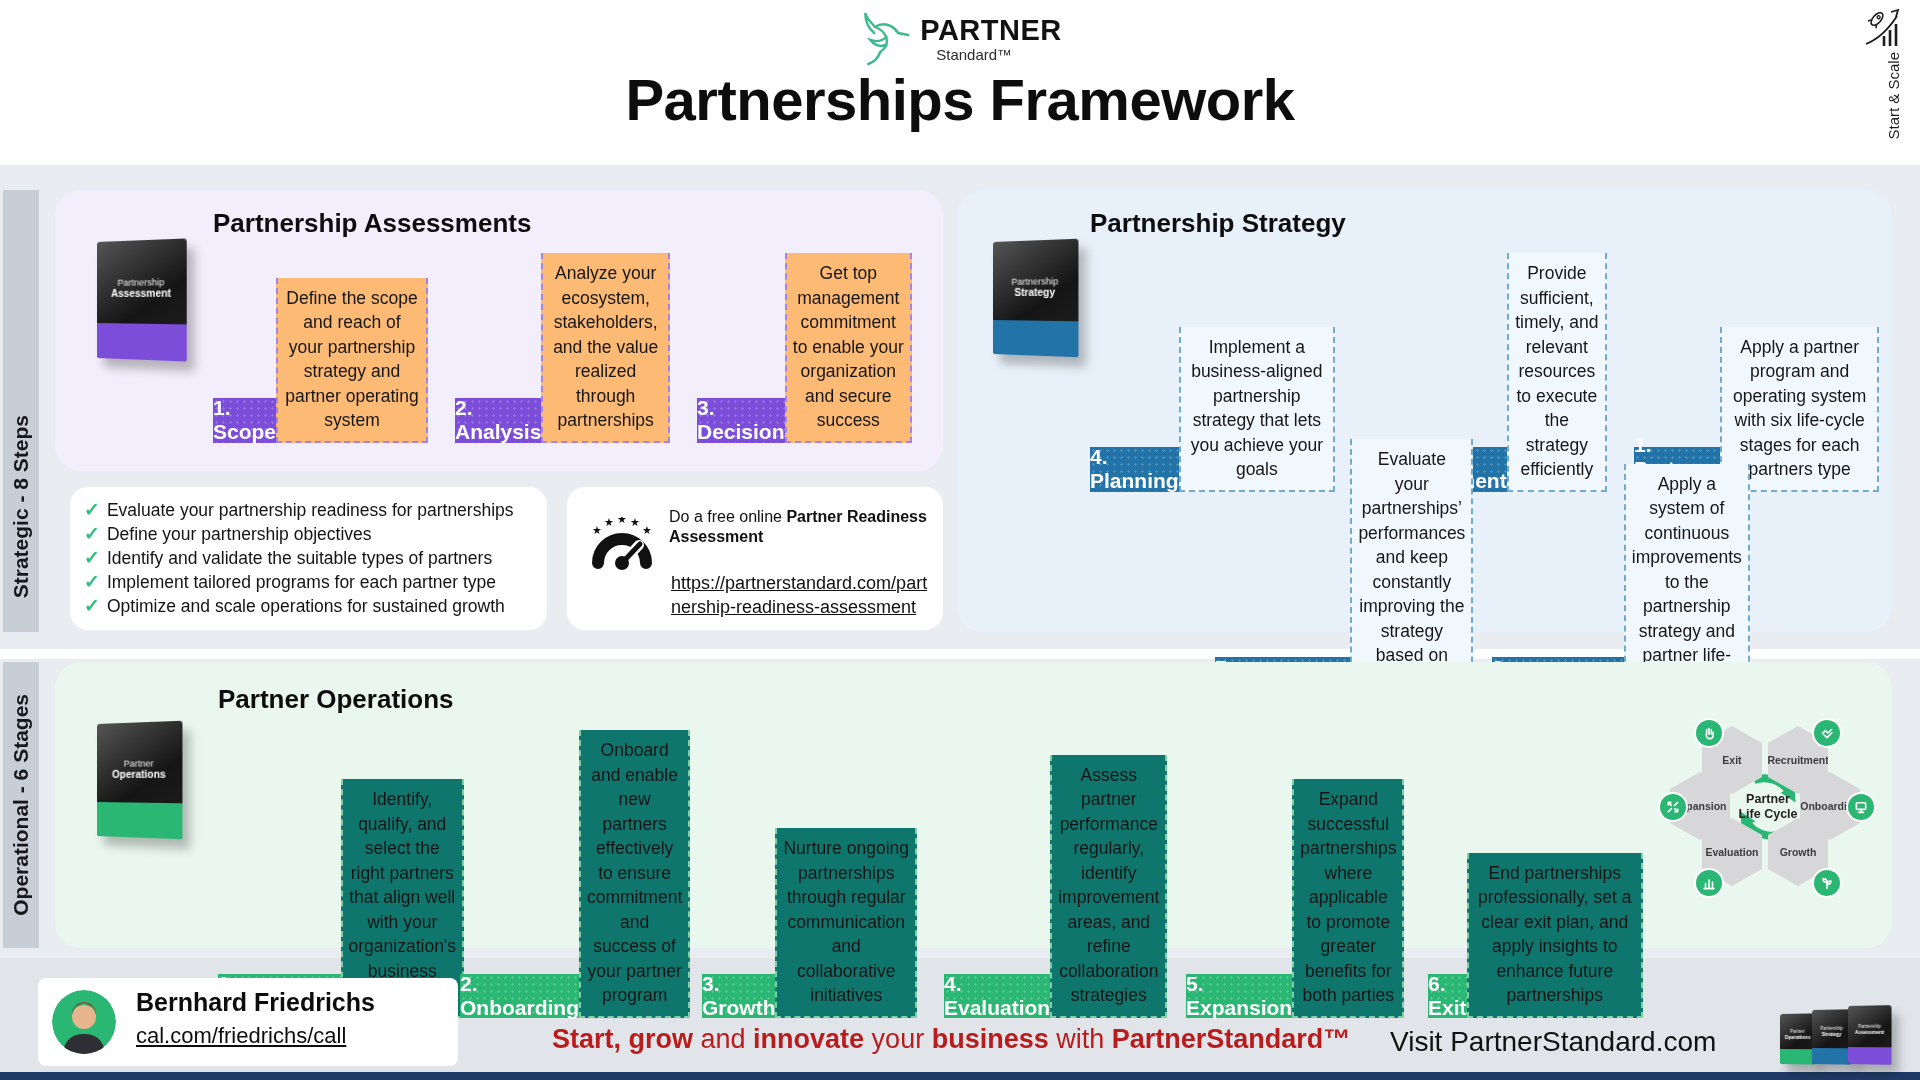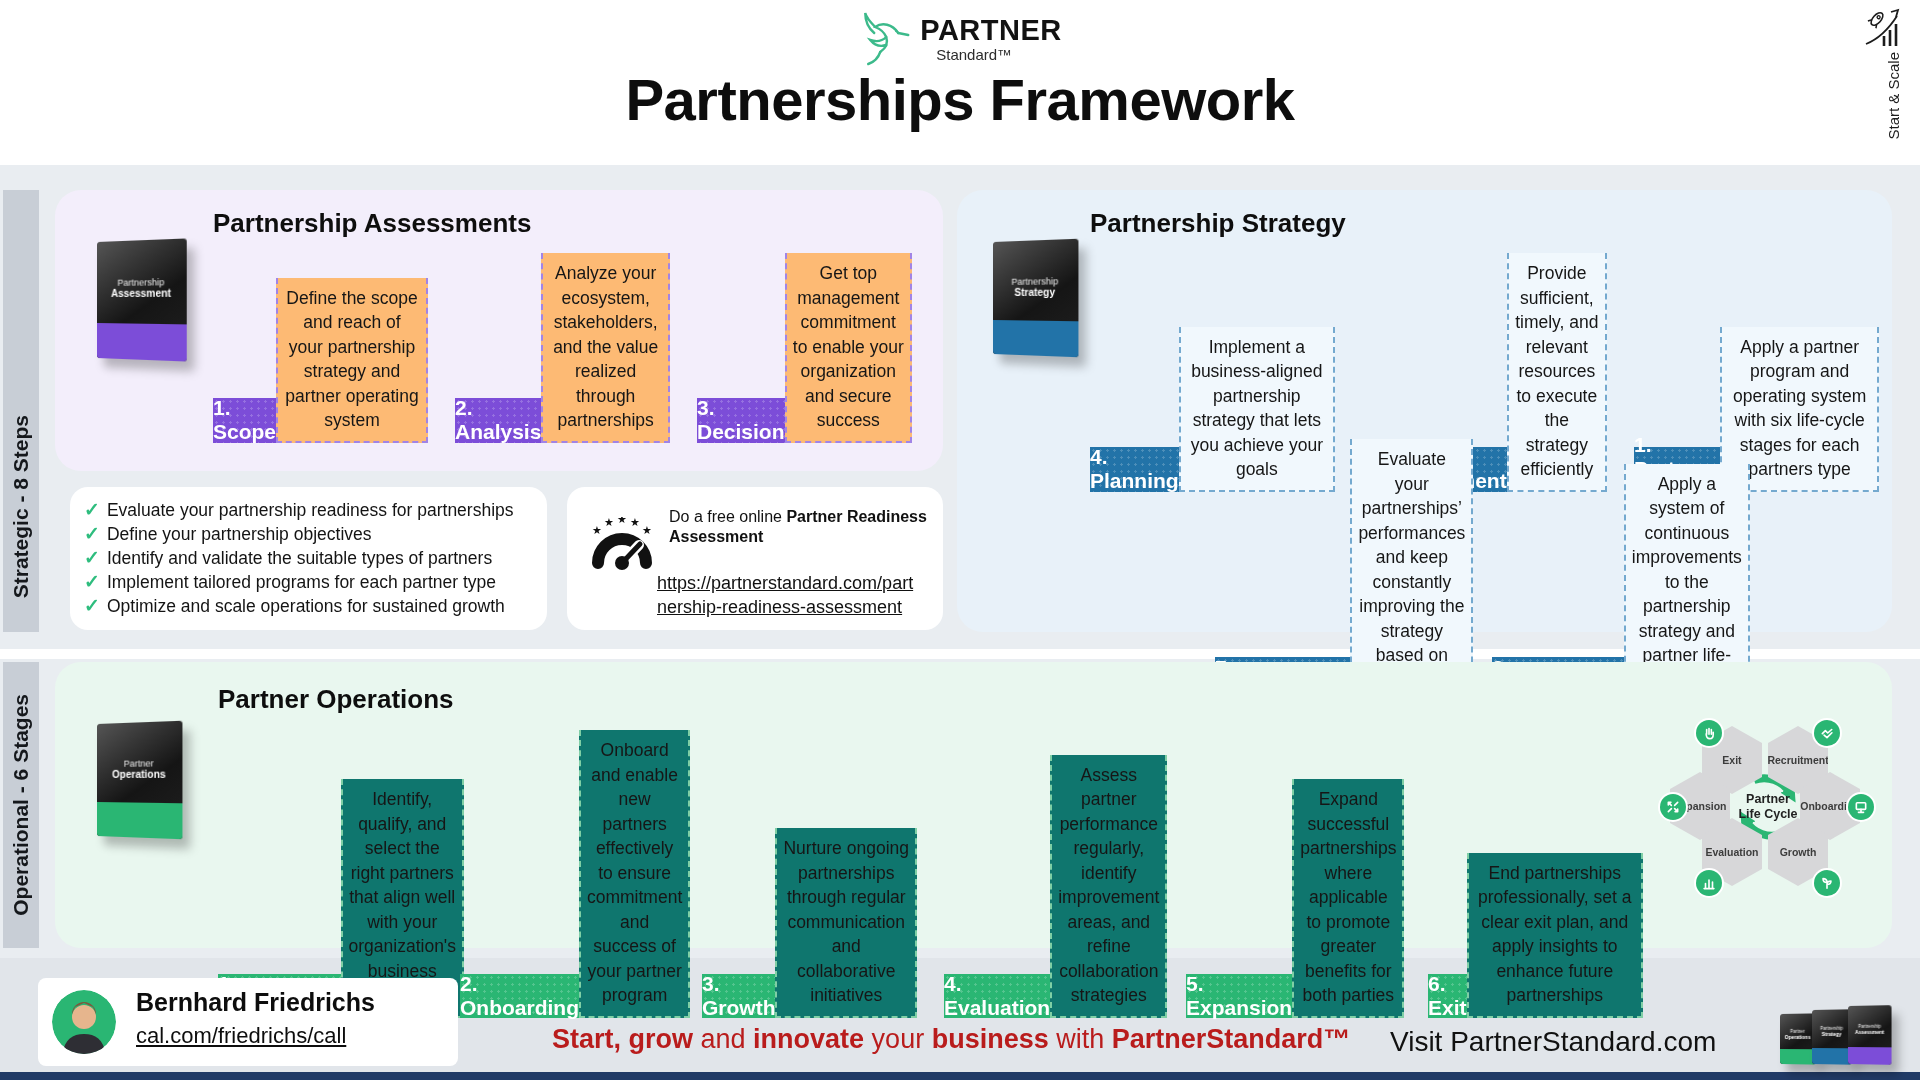--- a/index.html
+++ b/index.html
@@ -56,21 +56,21 @@
 
   
   .card{position:absolute;background:#fff;border-radius:18px;}
   .checklist-card{left:70px;top:487px;width:477px;height:143px;padding:11px 14px;box-sizing:border-box;}
   .checklist{list-style:none;margin:0;padding:0;}
   .checklist li{display:flex;align-items:baseline;font-size:17.5px;height:24px;color:#141414;}
   .check{color:#2ebd7e;font-weight:700;font-size:19px;margin-right:7px;}
   .readiness-card{left:567px;top:487px;width:376px;height:143px;}
   .readiness-title{position:absolute;left:102px;top:20px;width:258px;font-size:16px;line-height:1.22;color:#111;}
   .readiness-title b{font-weight:700;}
-  .readiness-url{position:absolute;left:90px;top:84px;width:258px;font-size:18px;line-height:1.35;
+  .readiness-url{position:absolute;left:104px;top:84px;width:258px;font-size:18px;line-height:1.35;
                  color:#111;text-decoration:underline;word-break:break-all;}
   .gauge-wrap{position:absolute;left:22px;top:30px;}
 
   
   .book{position:relative;}
   .book-front{position:absolute;inset:0;border-radius:3px;overflow:hidden;color:#fff;
               background:linear-gradient(145deg,#555 0%,#151515 55%,#212121 100%);
               transform:perspective(420px) rotateY(-16deg);transform-origin:left center;
               box-shadow:7px 9px 10px rgba(0,0,0,.25);
               display:flex;flex-direction:column;justify-content:center;align-items:center;

